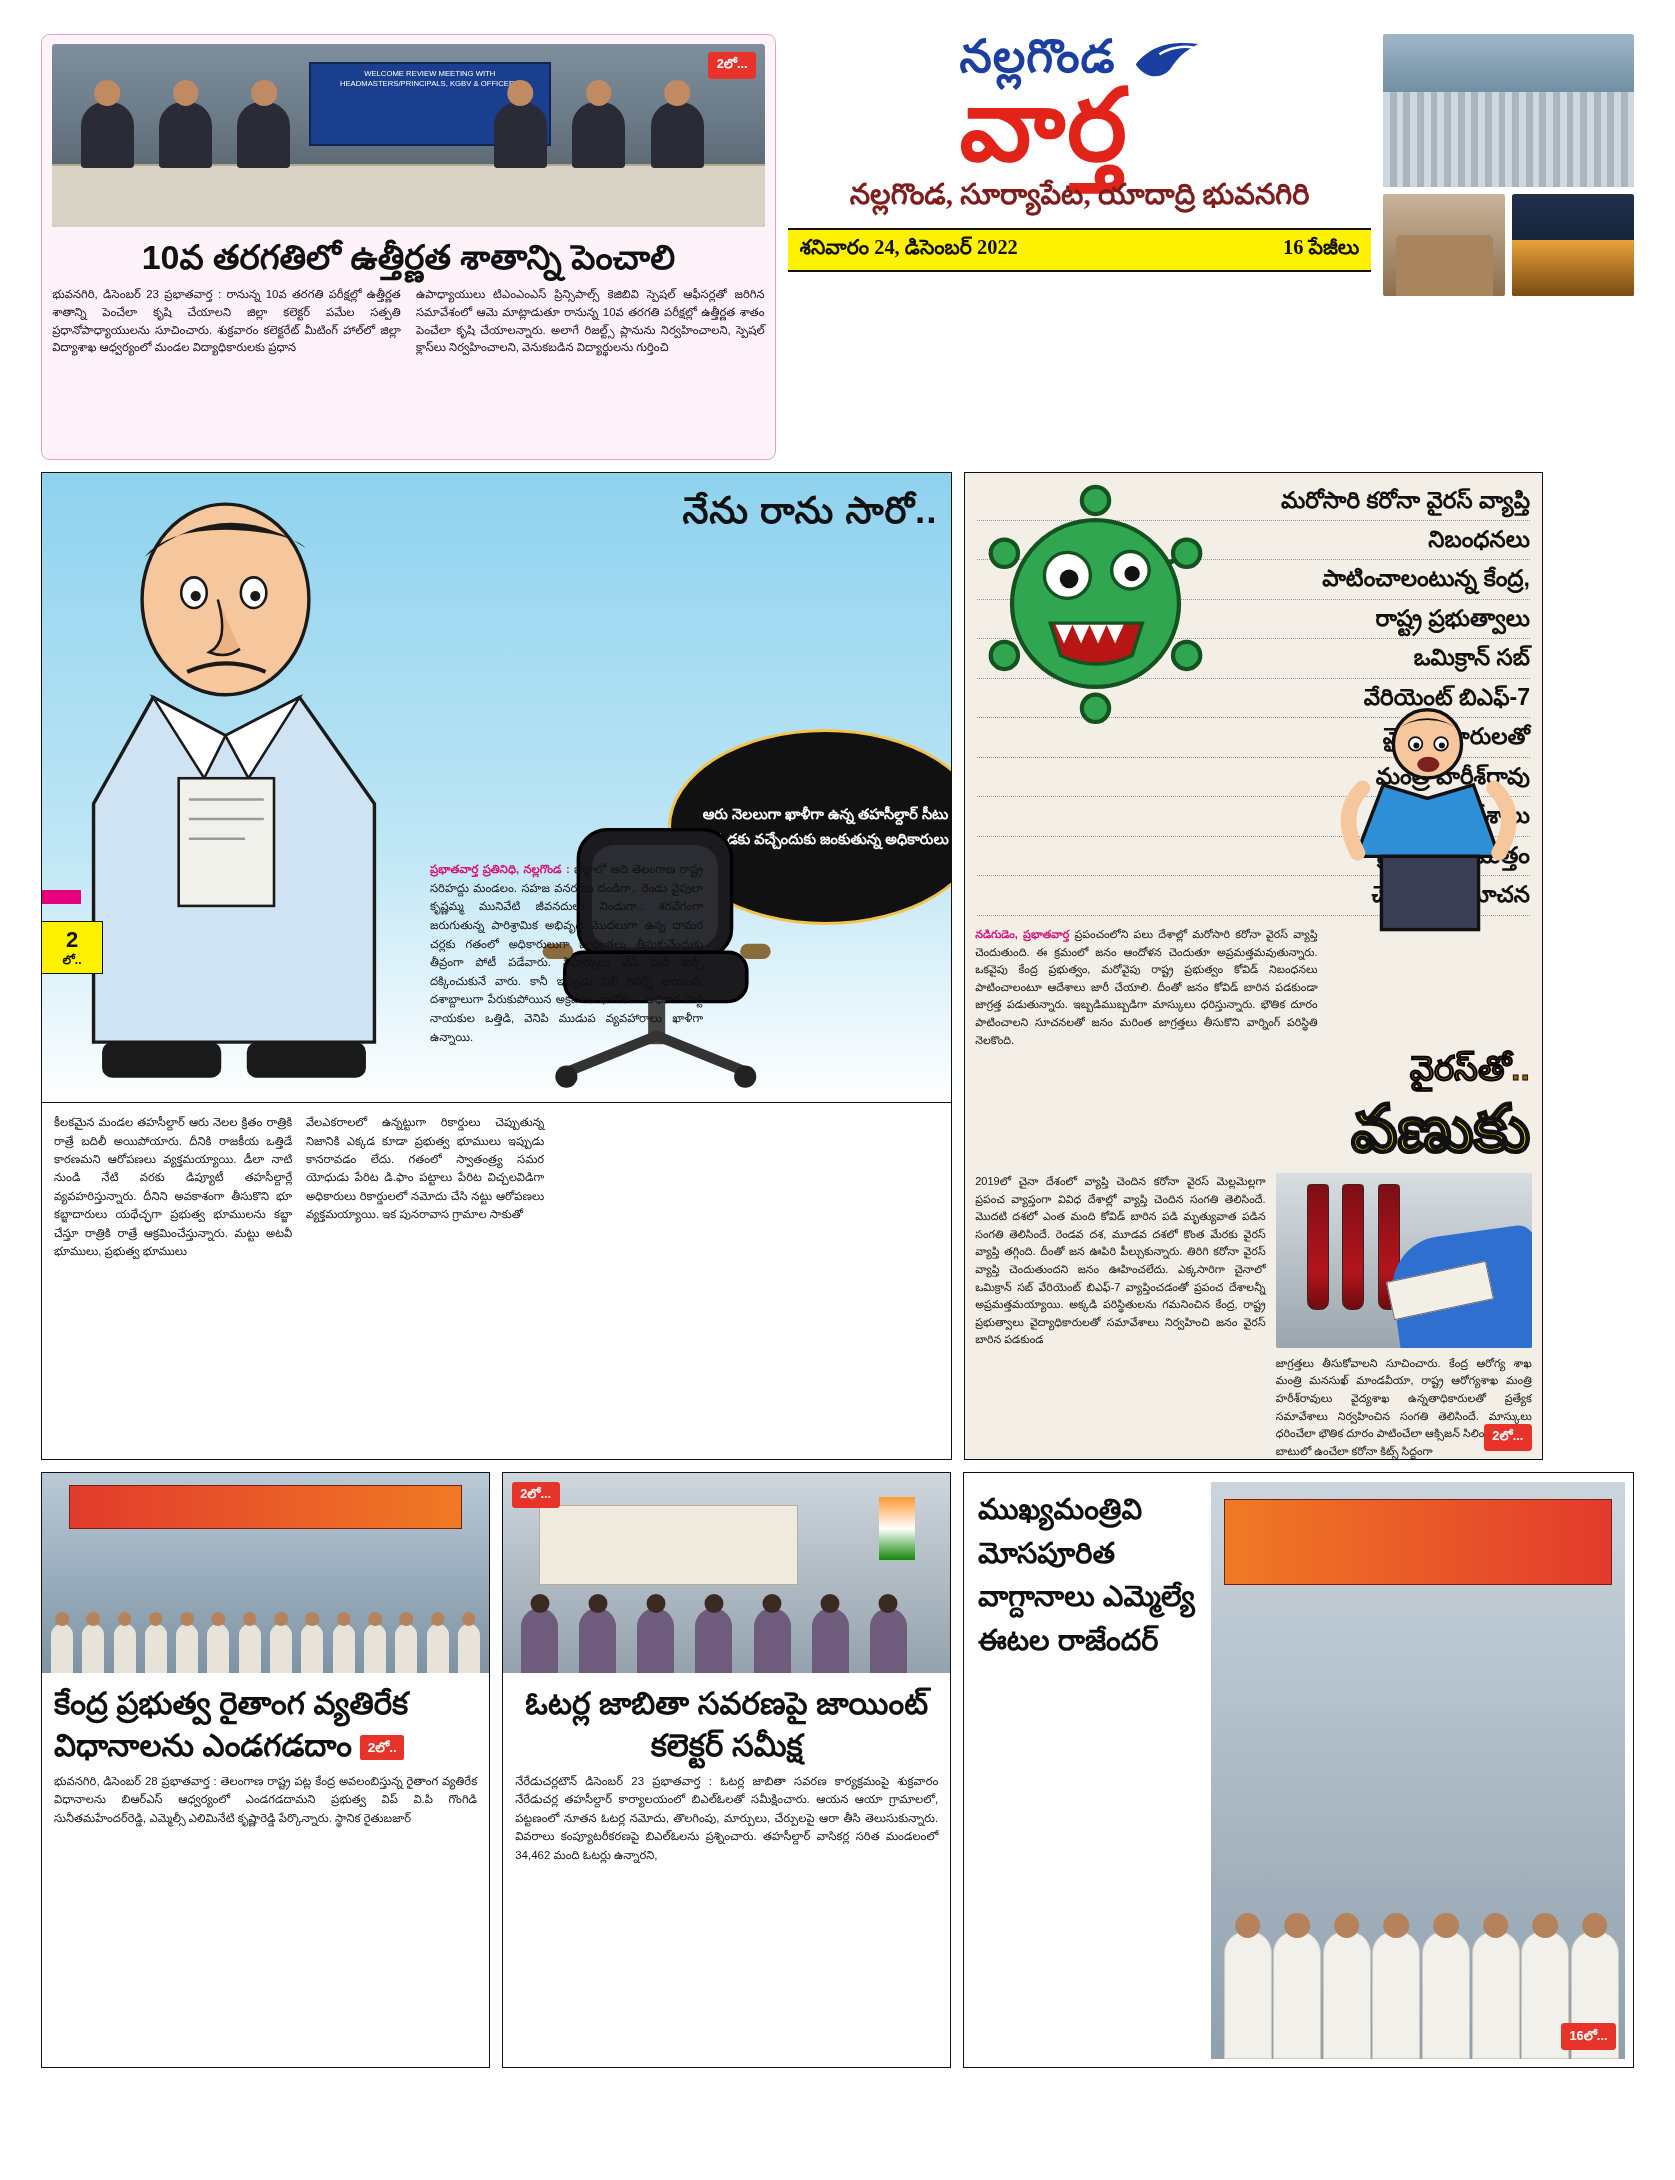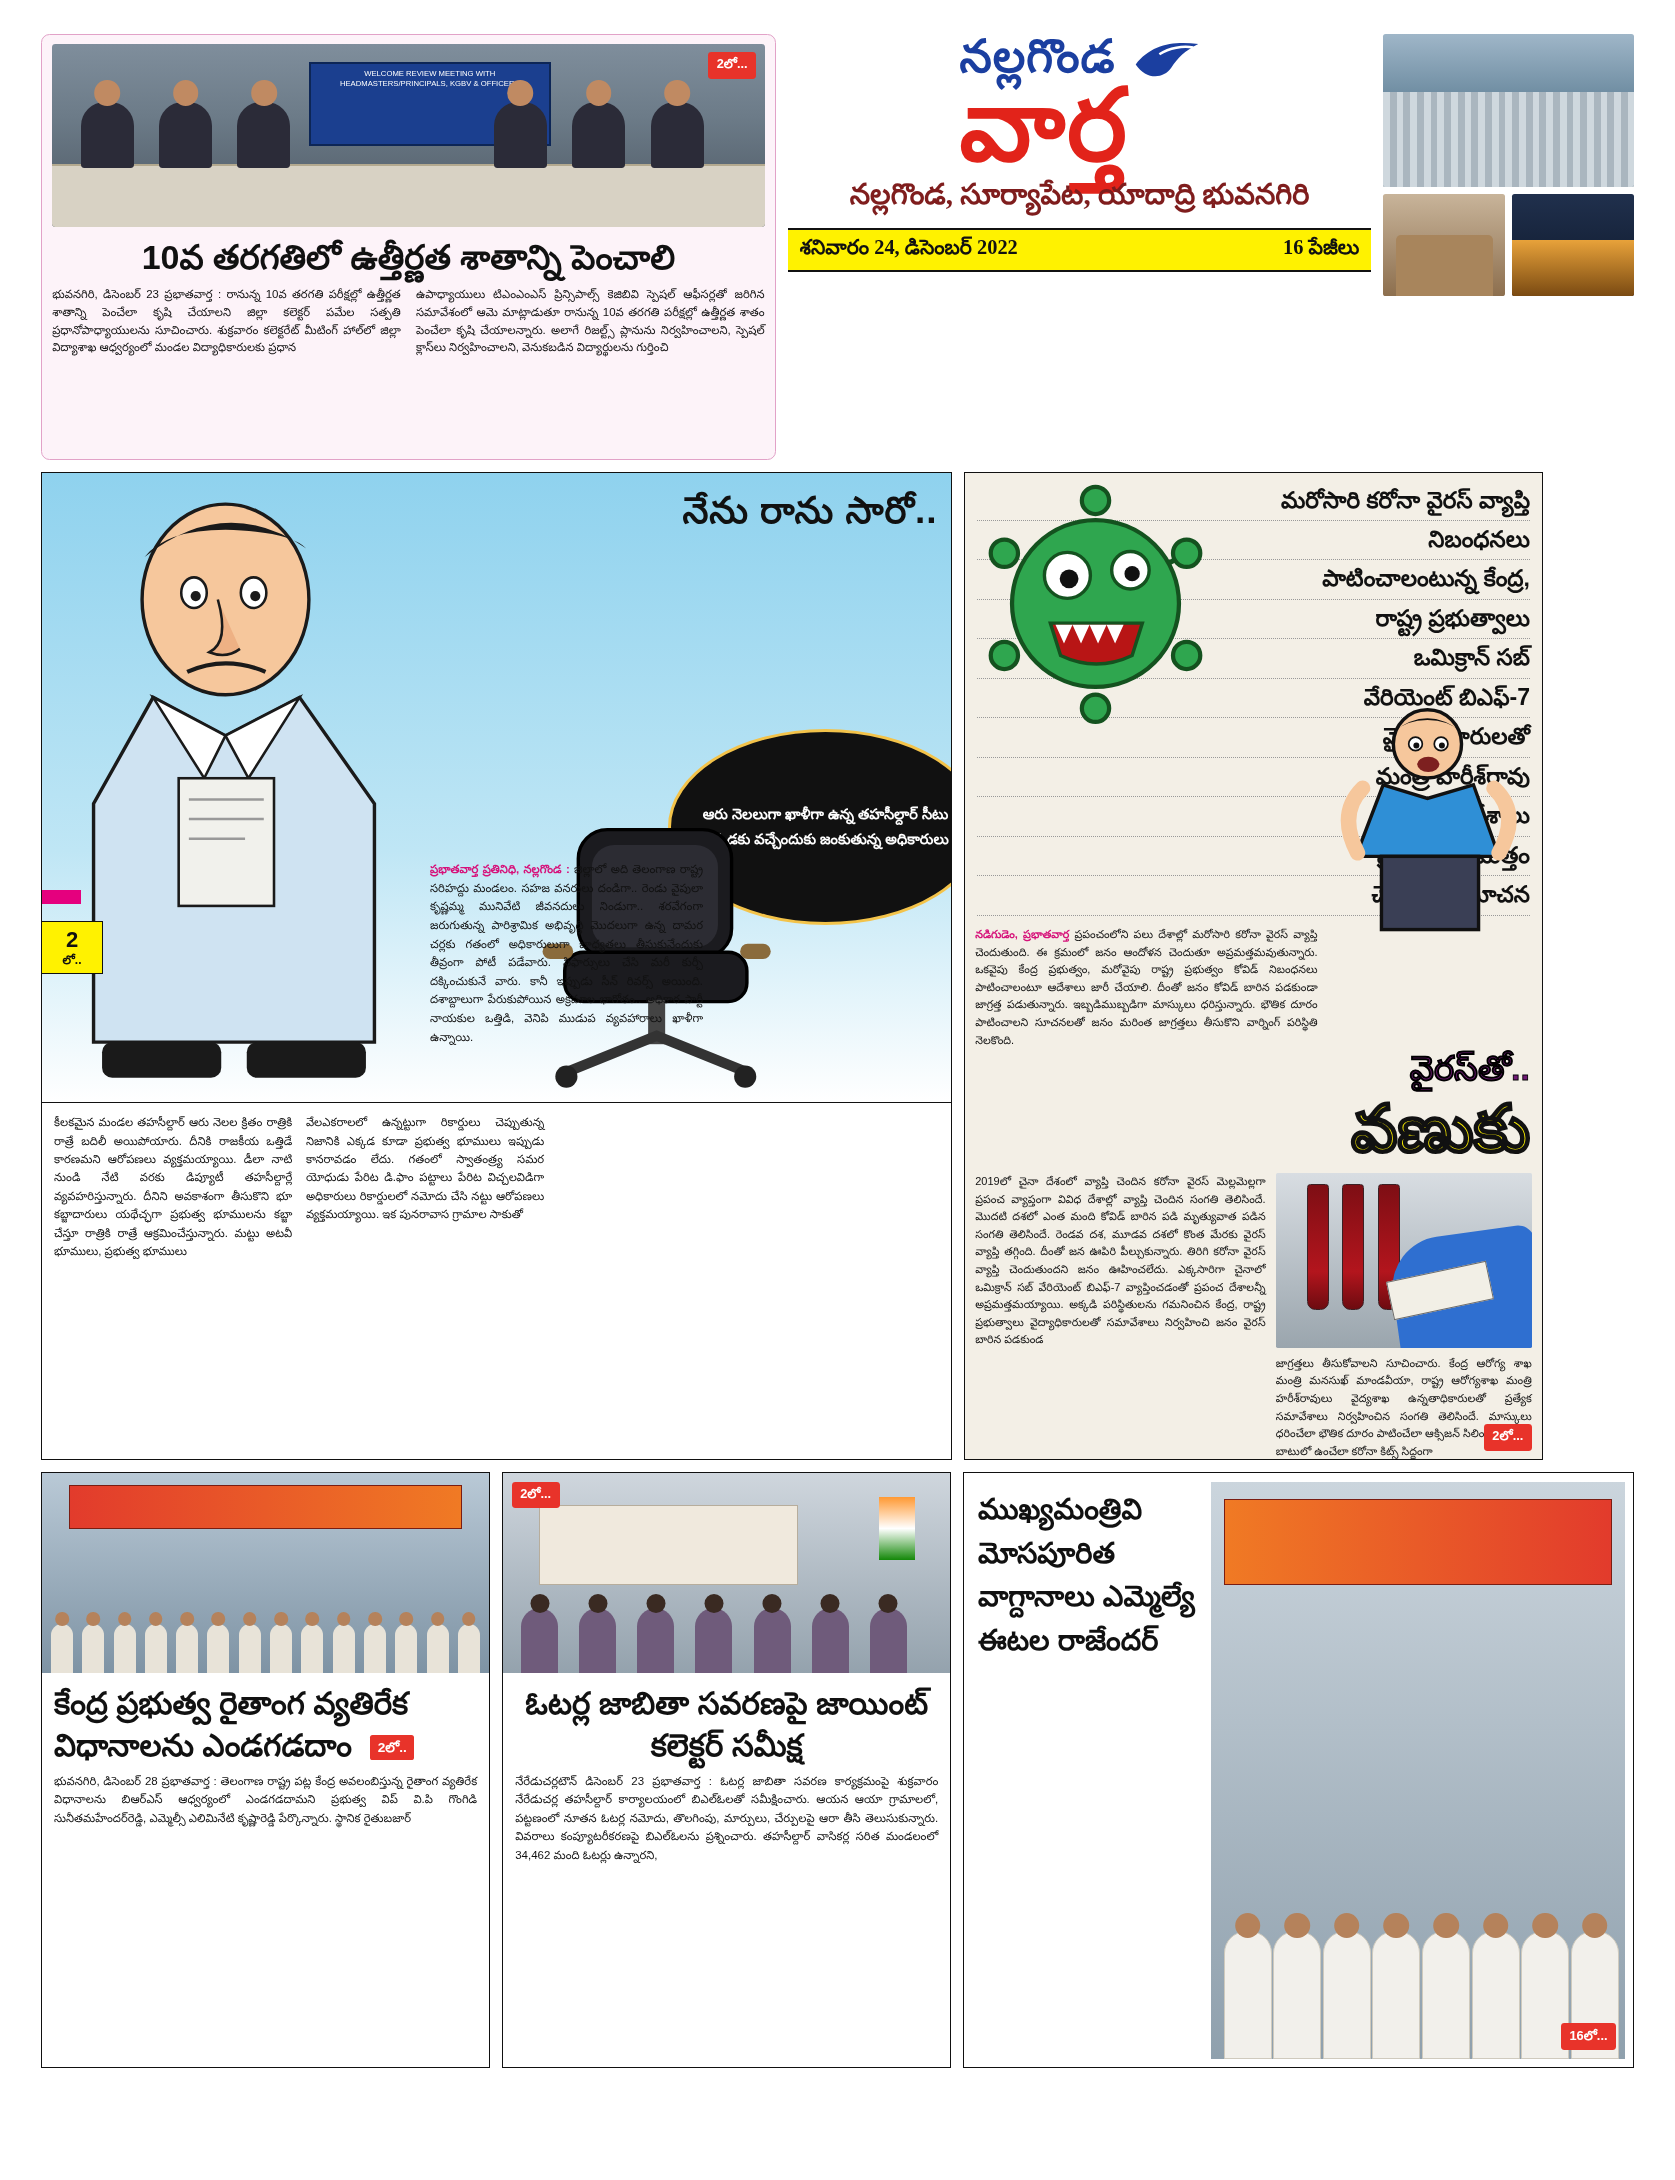--- a/index.html
+++ b/index.html
@@ -157,21 +157,21 @@
   }
   .covid-head .ln { border-bottom:0.9px dotted #999; padding-bottom:1.7px; }
   .virus-art {
     position:absolute; left:6.8px; top:6.8px; width:247px; height:247px;
   }
   .covid-mid { display:flex; gap:10.2px; padding:5.1px 10.2px 0 10.2px; }
   .covid-text { flex:1; font-size:11px; line-height:1.6; text-align:justify; }
   .covid-text .byl { color:#d6127a; font-weight:bold; }
   .virus-head-2 {
     text-align:right; padding:0 12px;
-    font-size:34px; font-weight:bold; color:#701a75; -webkit-text-stroke:0.9px #000;
+    font-size:34px; font-weight:bold; color:#a16207; -webkit-text-stroke:0.9px #000;
   }
   .virus-head-3 {
     text-align:right; padding:0 12px 5.1px 12px;
     font-size:65px; font-weight:bold; color:#fff200; -webkit-text-stroke:2.6px #111; line-height:1;
   }
   .man-art { position:absolute; right:13.6px; top:230px; width:196px; height:230px; }
   .covid-bottom { display:flex; gap:10.2px; padding:6.8px 10.2px 10.2px 10.2px; }
   .covid-bottom .txt { flex:1; font-size:11px; line-height:1.6; text-align:justify; }
   .blood-photo {
     width:256px; height:175px; background:linear-gradient(180deg,#d8dde2,#9aa5ad);
@@ -218,21 +218,21 @@
     position:absolute; left:6%; top:6%; width:88%; height:22%;
     background:linear-gradient(90deg,#e23b2c,#f07a24); border:1.7px solid #7a1d12;
   }
   .b-head {
     padding:10.2px 12px 5.1px 12px; font-size:31px; font-weight:bold; line-height:1.35; color:#111;
   }
   .b-head.center { text-align:center; }
   .b-body { padding:0 12px 10.2px 12px; font-size:11.5px; line-height:1.6; text-align:justify; }
   .red-tag {
     display:inline-block; background:#e8332a; color:#fff; font-size:13.6px; font-weight:bold;
-    padding:3.4px 7.7px; border-radius:2.6px; vertical-align:middle; margin-left:18px;
+    padding:3.4px 7.7px; border-radius:2.6px; vertical-align:middle; margin-left:8px;
   }
   .meet-photo {
     height:200px; background:linear-gradient(180deg,#cfd6dd,#94a2ad); position:relative; overflow:hidden;
   }
   .meet-photo .dais {
     position:absolute; left:8%; top:16%; width:58%; height:40%;
     background:#f0e9dd; border:1.7px solid #b7ad9c;
   }
   .meet-photo .flag{position:absolute; right:8%; top:12%; width:36px; height:63px; background:linear-gradient(180deg,#ff9933,#fff,#138808);}
   .meet-photo .aud {position:absolute; bottom:0; left:0; width:100%; height:44%;}

